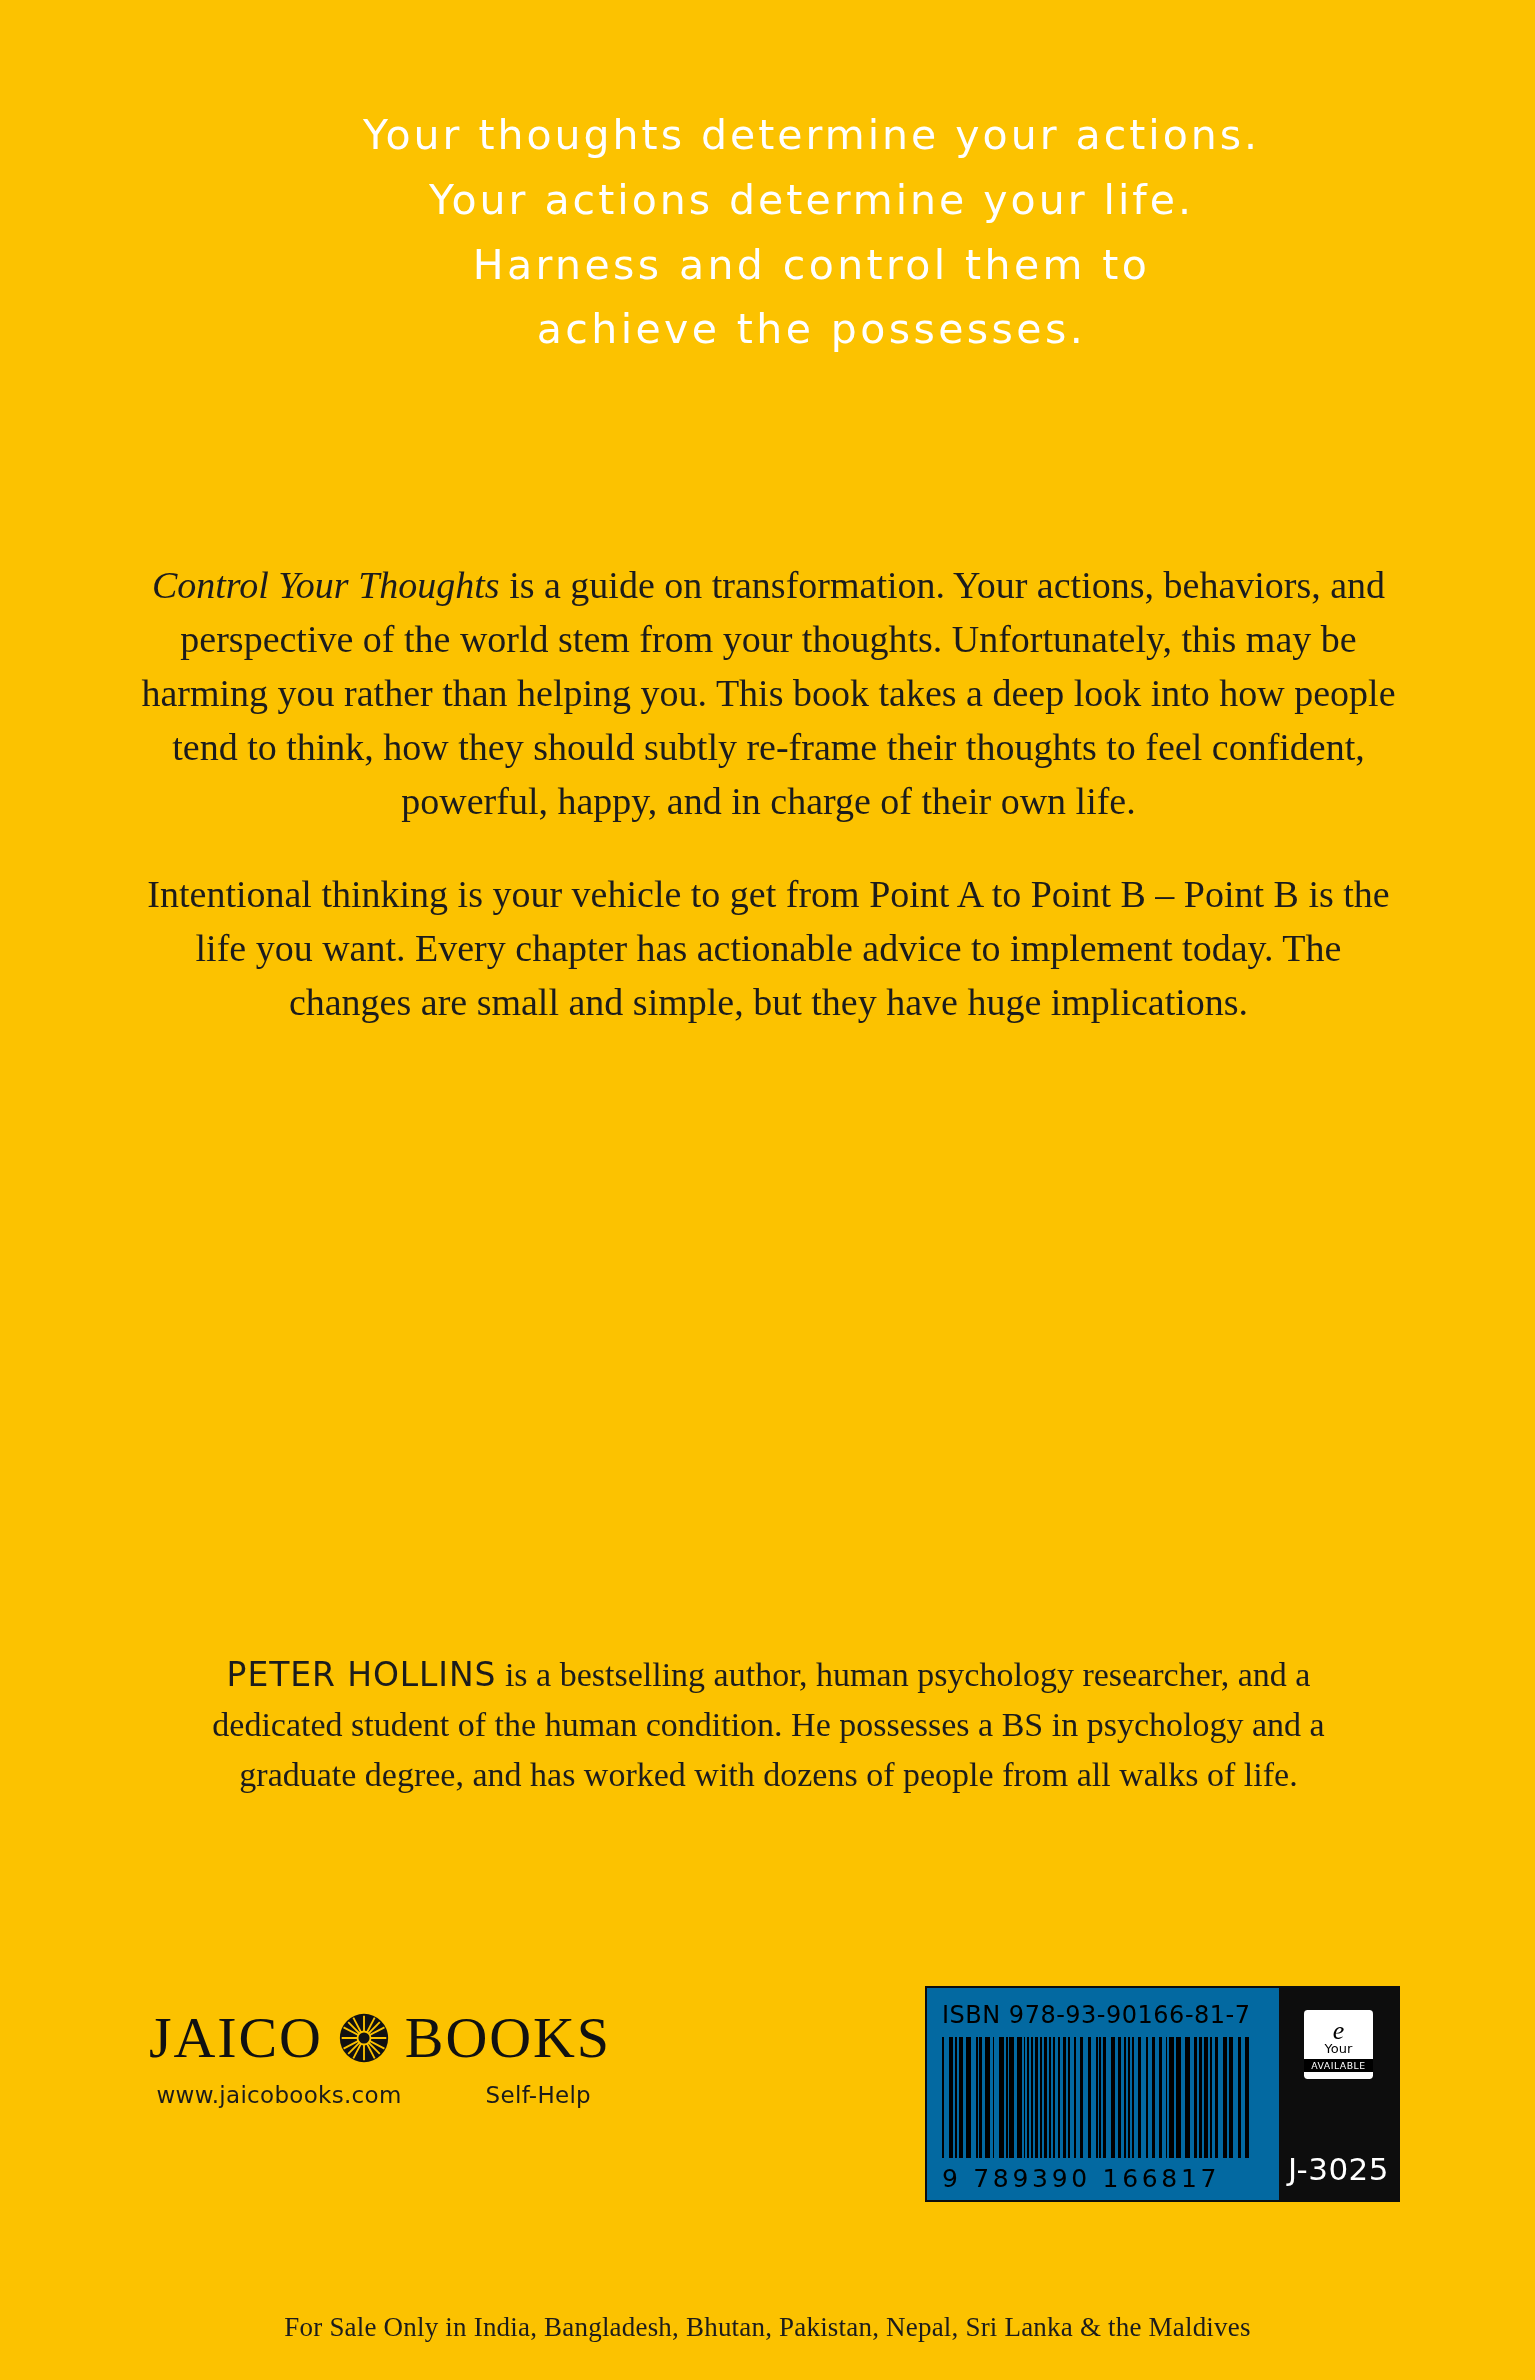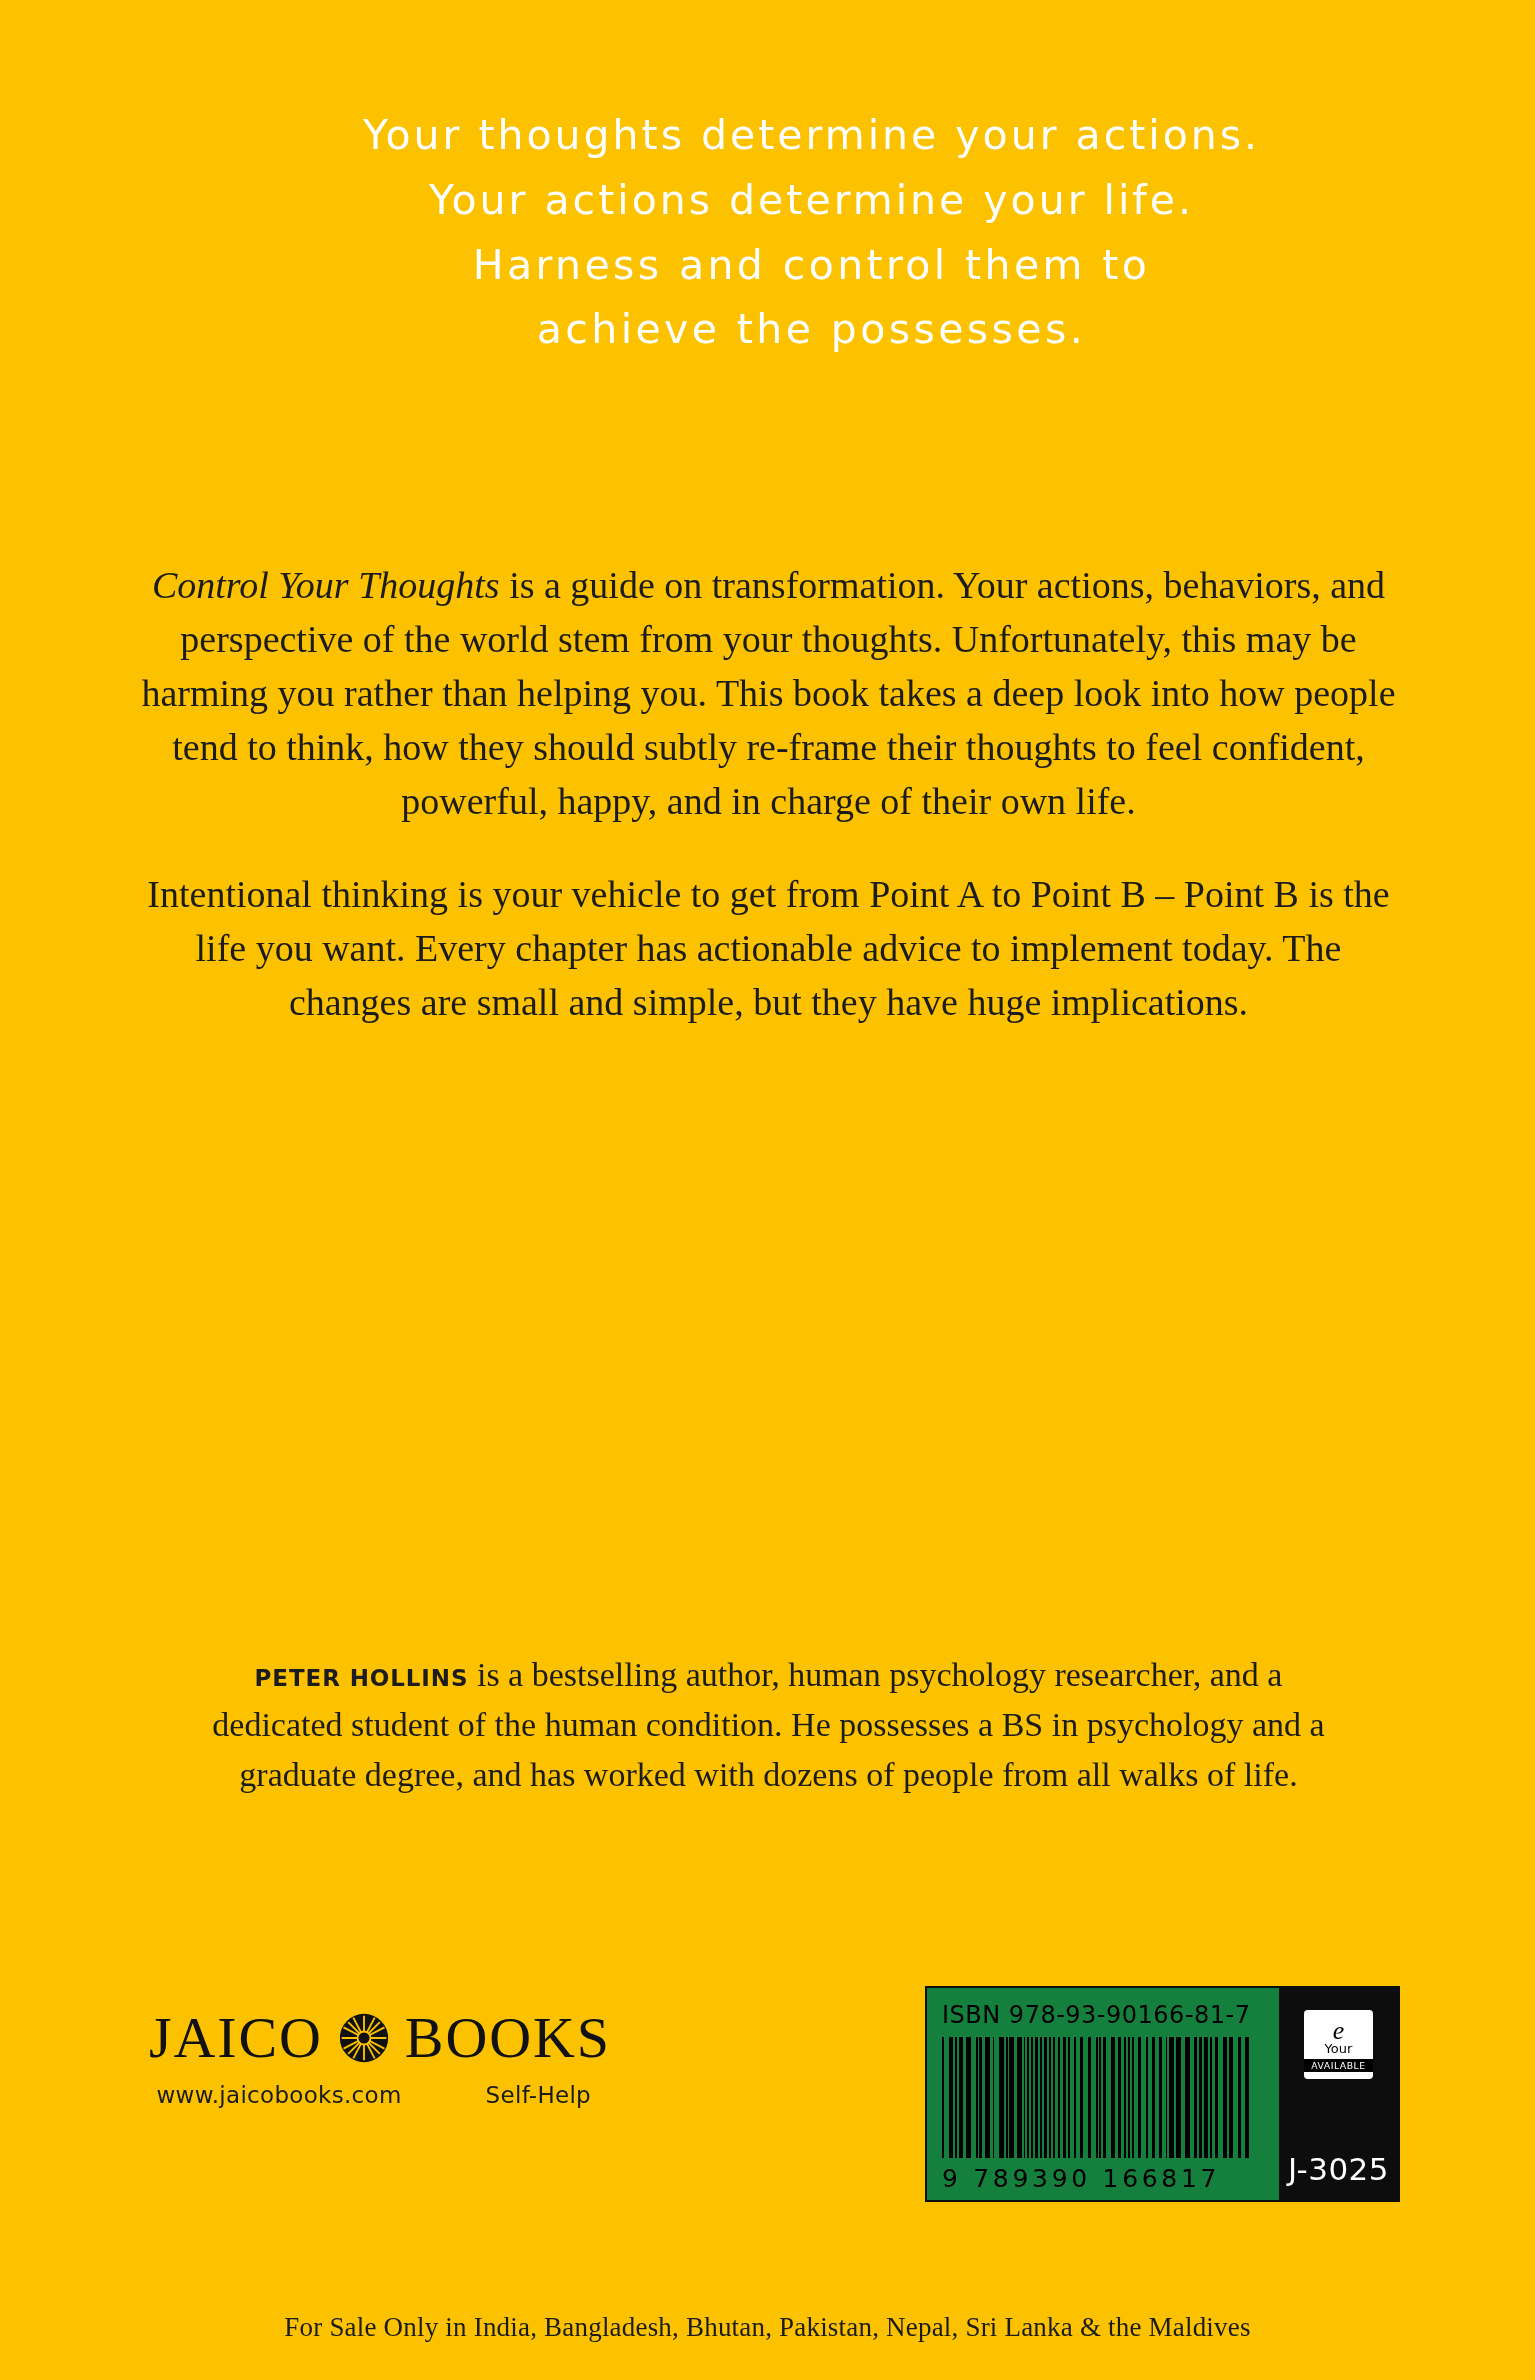--- a/index.html
+++ b/index.html
@@ -75,23 +75,23 @@
     top: 1650px;
     left: 186px;
     width: 1165px;
     text-align: center;
     font-size: 34px;
     line-height: 1.47;
     color: #1c1c1c;
   }
   .bio .author-name {
     font-family: "DejaVu Sans", sans-serif;
-    font-weight: 700;
+    font-weight: 400;
     letter-spacing: 0.9px;
-    font-size: 23px;
+    font-size: 33px;
   }
 
   
   .publisher {
     position: absolute;
     left: 149px;
     top: 2004px;
     width: 578px;
   }
   .pub-logo-row {
@@ -127,21 +127,21 @@
     letter-spacing: 0.3px;
   }
 
   
   .isbn-block {
     position: absolute;
     right: 135px;
     top: 1986px;
     width: 475px;
     height: 216px;
-    background: #15803d;
+    background: #0369a1;
     border: 2.8px solid #0d0d0d;
     box-sizing: border-box;
     display: flex;
     flex-direction: row;
   }
   .isbn-left {
     flex: 1 1 auto;
     padding: 13px 11.2px 7.5px 15px;
     box-sizing: border-box;
     display: flex;

